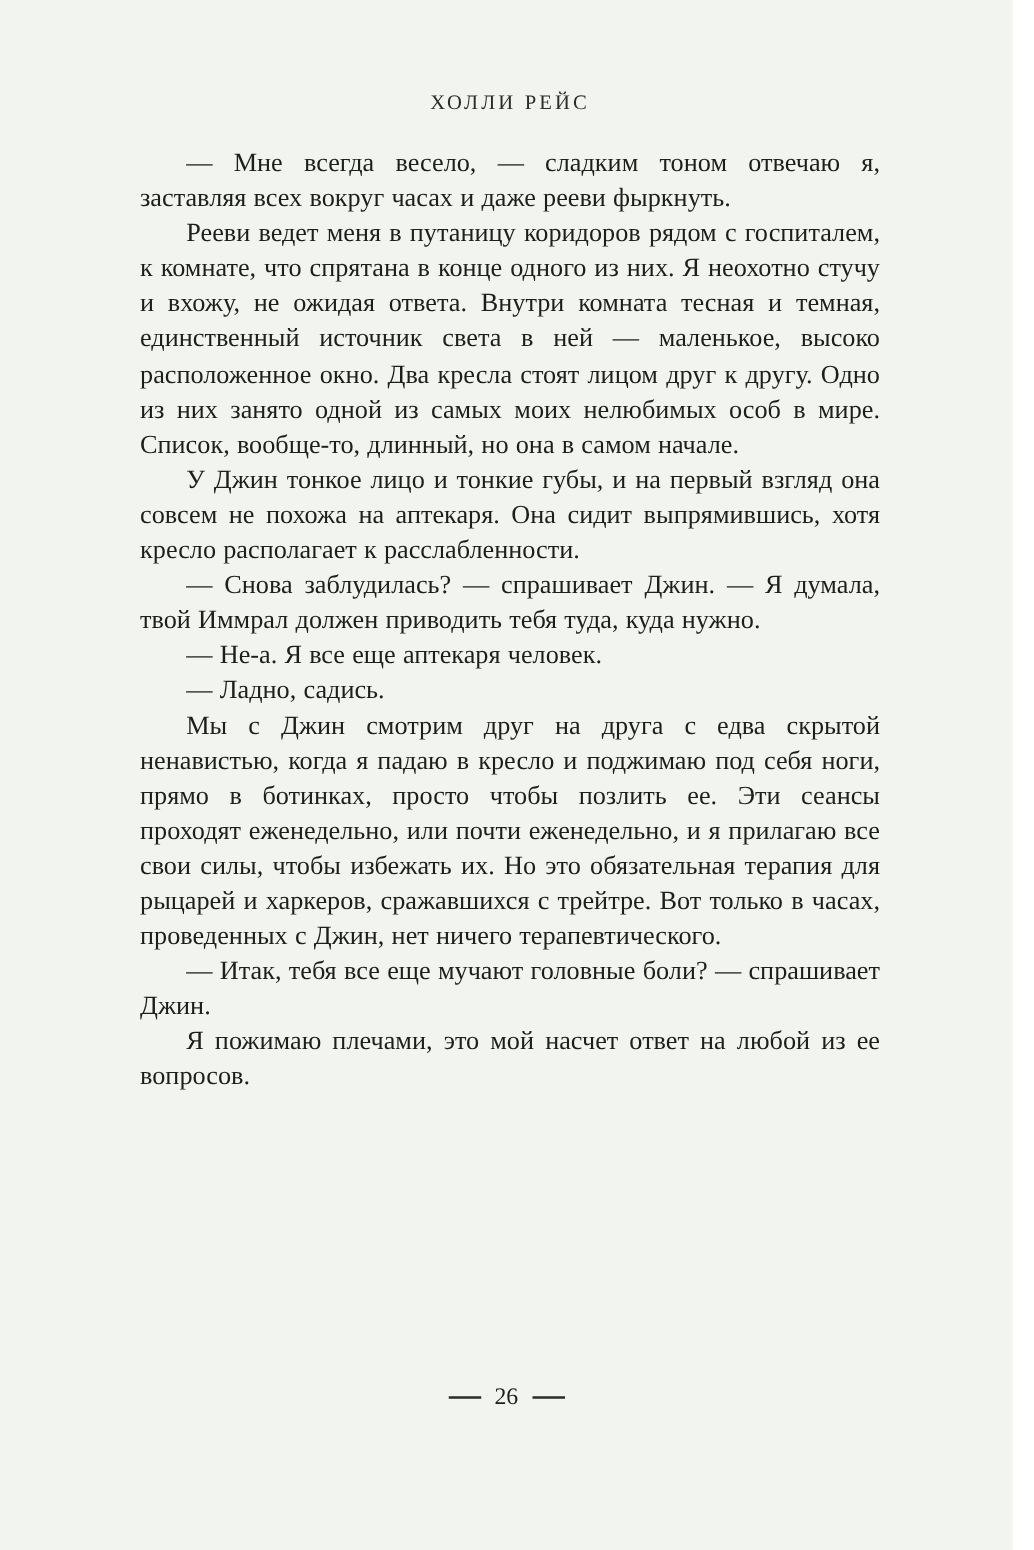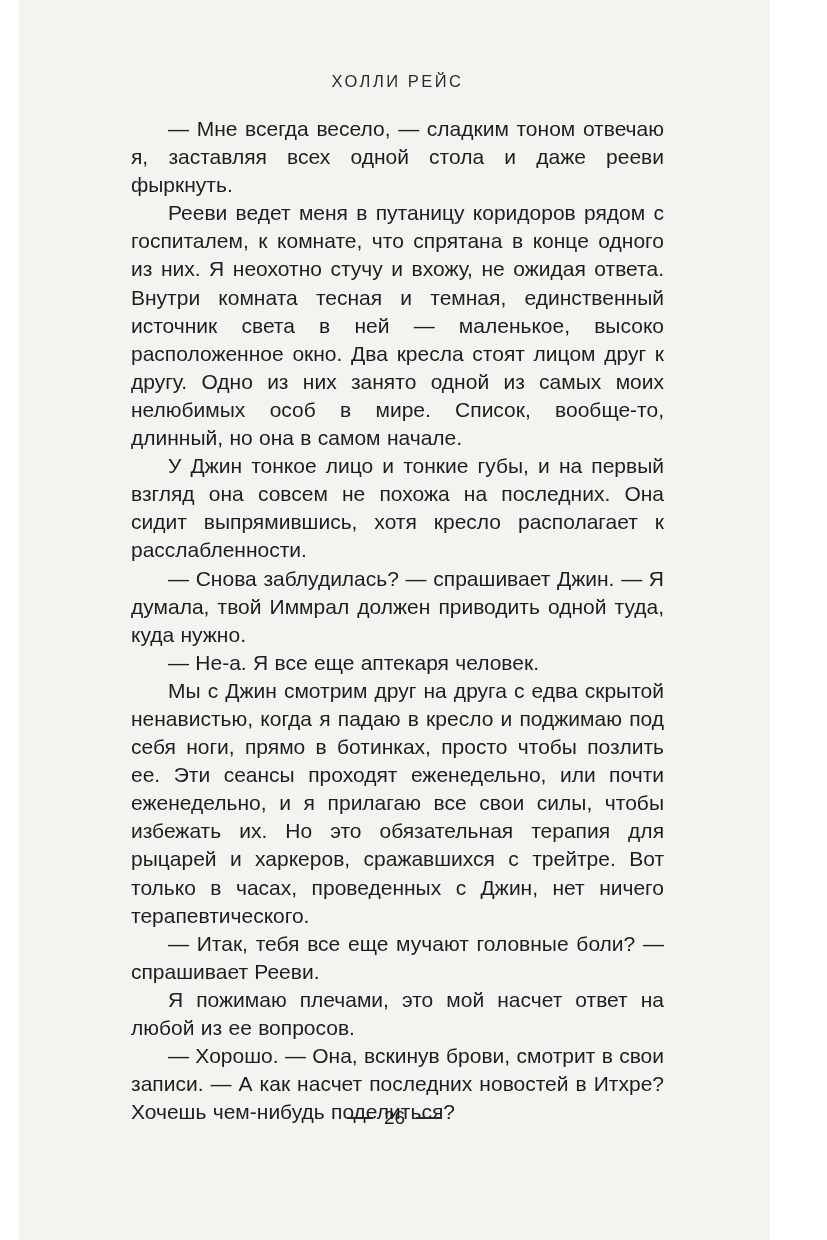--- a/index.html
+++ b/index.html
@@ -1,29 +1,28 @@
 <!DOCTYPE html>
 <html lang="ru"><head>
 <meta charset="utf-8">
 <style>
   html, body {
     margin: 0;
     padding: 0;
   }
   .book-page {
     position: relative;
-    width: 751px;
+    width: 810px;
     height: 1240px;
     box-sizing: border-box;
     background: #f2f4ef;
     color: #1e1e1c;
-    font-family: Liberation Sans, sans-serif;
+    font-family: Liberation Serif, serif;
     padding: 72px 106px 0 112px;
     overflow: hidden;
-    margin-left: 19px;
   }
   .running-head {
     text-align: center;
     font-size: 16.5px;
     letter-spacing: 2.5px;
     color: #2b2b29;
     margin-bottom: 24px;
   }
   .text-block p {
     margin: 0;
@@ -55,29 +54,29 @@
   }
 </style>
 </head>
 <body>
 
 <div class="book-page">
 
   <div class="running-head">ХОЛЛИ РЕЙС</div>
 
   <div class="text-block">
-    <p>— Мне всегда весело, — сладким тоном отвечаю я, заставляя всех одной стола и даже рееви фыркнуть.</p>
+    <p>— Мне всегда весело, — сладким тоном отвечаю я, заставляя всех вокруг часах и даже рееви фыркнуть.</p>
     <p>Рееви ведет меня в путаницу коридоров рядом с госпиталем, к комнате, что спрятана в конце одного из них. Я неохотно стучу и вхожу, не ожидая ответа. Внутри комната тесная и темная, единственный источник света в ней — маленькое, высоко расположенное окно. Два кресла стоят лицом друг к другу. Одно из них занято одной из самых моих нелюбимых особ в мире. Список, вообще-то, длинный, но она в самом начале.</p>
-    <p>У Джин тонкое лицо и тонкие губы, и на первый взгляд она совсем не похожа на последних. Она сидит выпрямившись, хотя кресло располагает к расслабленности.</p>
-    <p>— Снова заблудилась? — спрашивает Джин. — Я думала, твой Иммрал должен приводить одной туда, куда нужно.</p>
+    <p>У Джин тонкое лицо и тонкие губы, и на первый взгляд она совсем не похожа на аптекаря. Она сидит выпрямившись, хотя кресло располагает к расслабленности.</p>
+    <p>— Снова заблудилась? — спрашивает Джин. — Я думала, твой Иммрал должен приводить тебя туда, куда нужно.</p>
     <p>— Не-а. Я все еще аптекаря человек.</p>
+    <p>— Ладно, садись.</p>
     <p>Мы с Джин смотрим друг на друга с едва скрытой ненавистью, когда я падаю в кресло и поджимаю под себя ноги, прямо в ботинках, просто чтобы позлить ее. Эти сеансы проходят еженедельно, или почти еженедельно, и я прилагаю все свои силы, чтобы избежать их. Но это обязательная терапия для рыцарей и харкеров, сражавшихся с трейтре. Вот только в часах, проведенных с Джин, нет ничего терапевтического.</p>
-    <p>— Итак, тебя все еще мучают головные боли? — спрашивает Рееви.</p>
+    <p>— Итак, тебя все еще мучают головные боли? — спрашивает Джин.</p>
     <p>Я пожимаю плечами, это мой насчет ответ на любой из ее вопросов.</p>
-    <p>— Хорошо. — Она, вскинув брови, смотрит в свои записи. — А как насчет последних новостей в Итхре? Хочешь чем-нибудь поделиться?</p>
   </div>
 
   <div class="page-footer">
     <span class="footer-rule"></span>
     <span class="page-number">26</span>
     <span class="footer-rule"></span>
   </div>
 
 </div>
 

